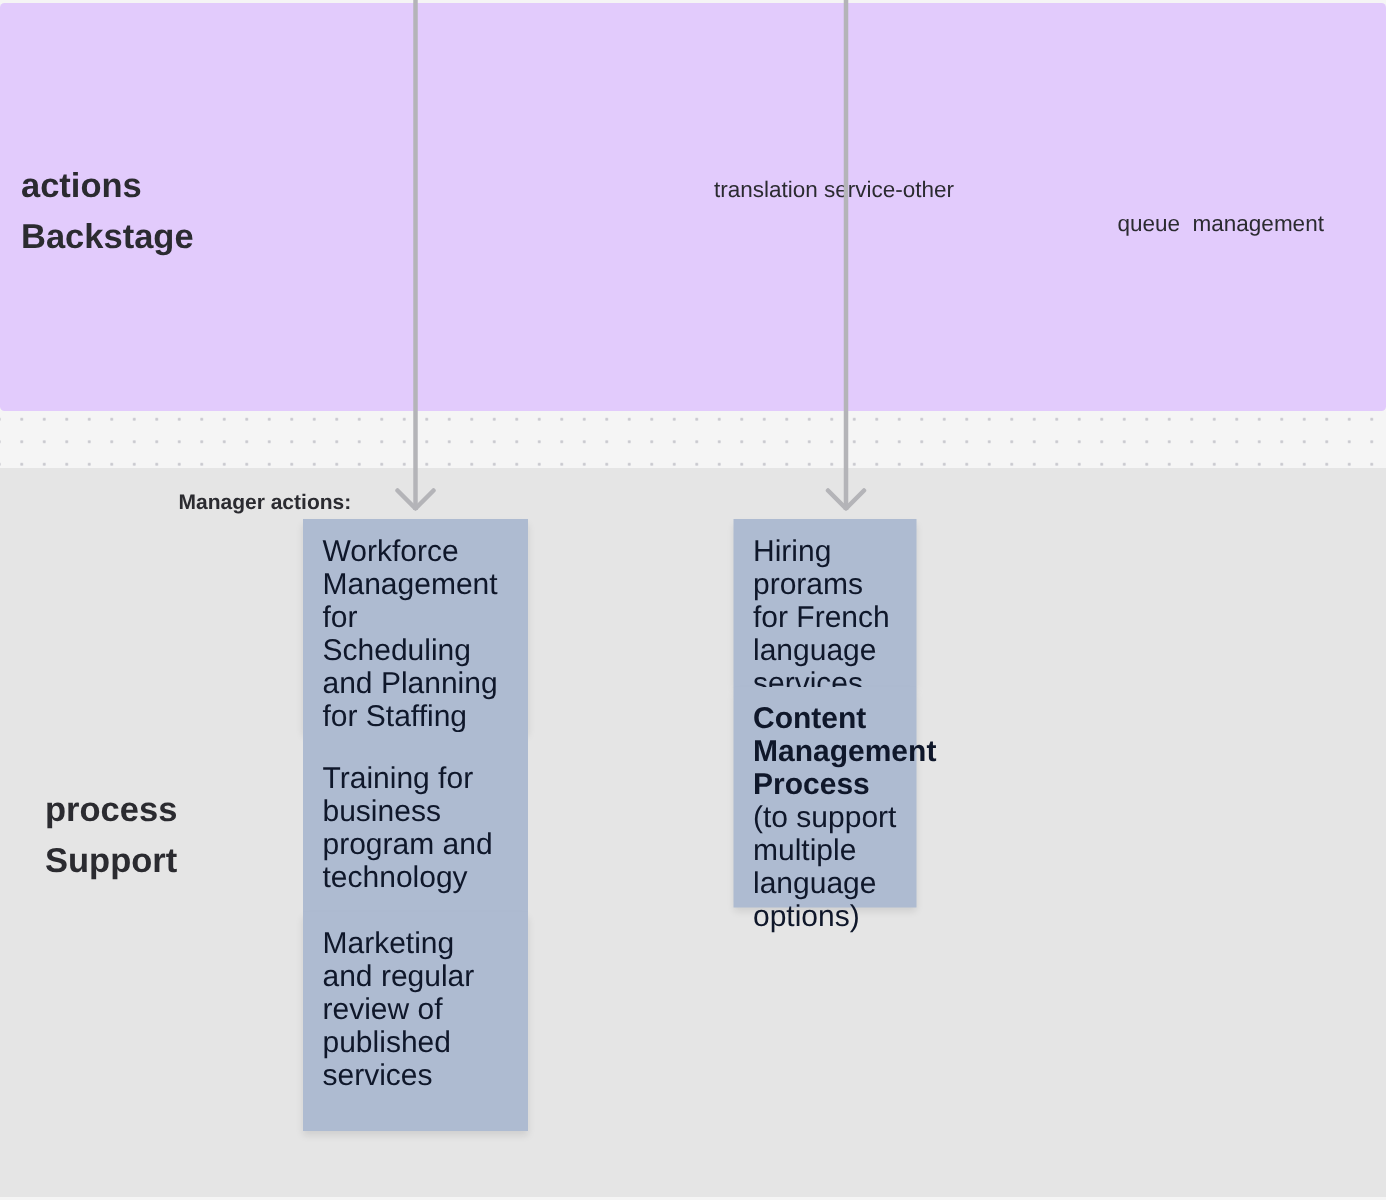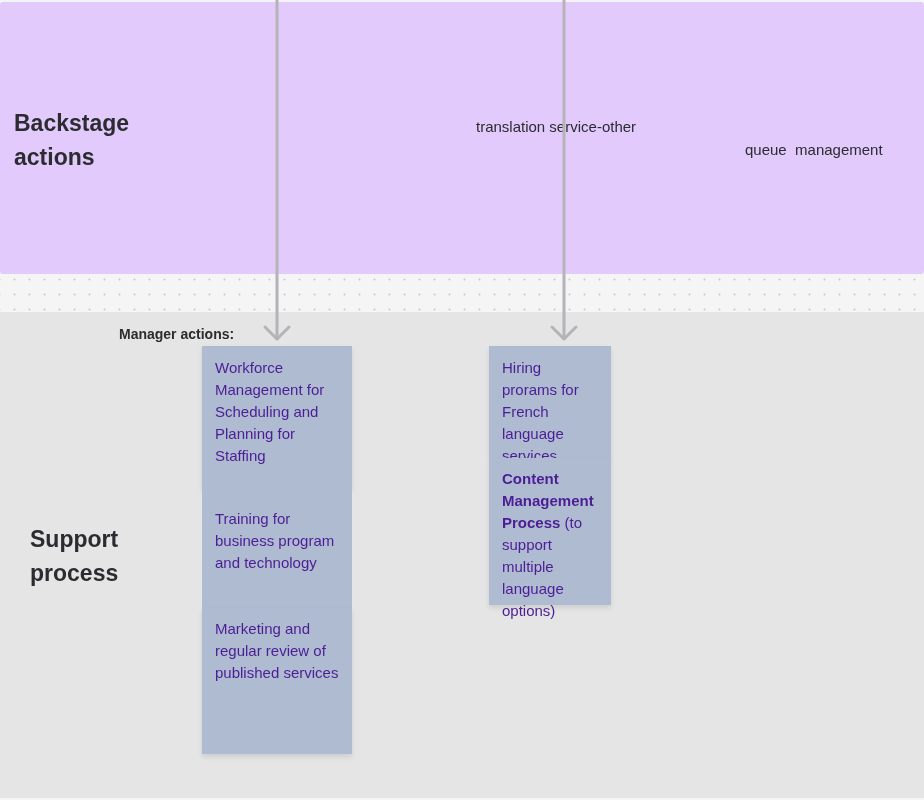--- a/index.html
+++ b/index.html
@@ -45,47 +45,47 @@
       font-size: 14px;
       font-weight: bold;
       white-space: nowrap;
     }
     .sticky {
       position: absolute;
       background: #aebbd1;
       box-shadow: 0 3px 5px rgba(0,0,0,0.10);
       padding: 11px 12px 0 13px;
       box-sizing: border-box;
-      font-size: 15px;
+      font-size: 20px;
       line-height: 22px;
-      color: #4c1d95;
+      color: #0f172a;
     }
     .sticky p { margin: 0; }
     .sticky .b { font-weight: bold; }
     svg#connectors {
       position: absolute; left: 0; top: 0;
       pointer-events: none;
     }
   </style>
 </head>
 <body>
 
 <div class="lane" id="backstage-lane">
   <div class="lane-title" style="left:14px; top:104px;">
+    <div>actions</div>
     <div>Backstage</div>
-    <div>actions</div>
   </div>
   <div class="free-text" style="left:476px; top:116px;">translation service-other</div>
   <div class="free-text" style="left:745px; top:139px; white-space:pre;">queue  management</div>
 </div>
 
 <div class="lane" id="support-lane">
   <div class="lane-title" style="left:30px; top:210px;">
+    <div>process</div>
     <div>Support</div>
-    <div>process</div>
   </div>
   <div class="label-bold" style="left:119px; top:14px;">Manager actions:</div>
 </div>
 
 <div class="sticky" style="left:202px; top:346px; width:150px; height:142px;">
   <p>Workforce Management for Scheduling and Planning for Staffing</p>
 </div>
 <div class="sticky" style="left:202px; top:488px; width:150px; height:120px; padding-top:20px; box-shadow:none;">
   <p>Training for business program and technology</p>
 </div>

